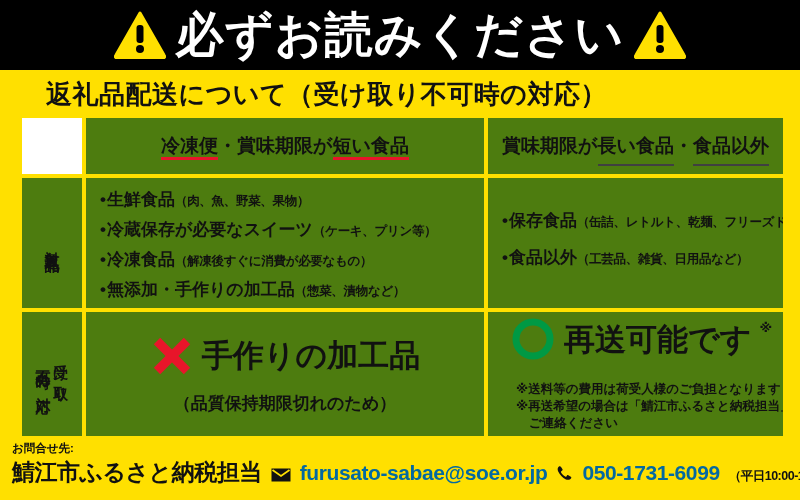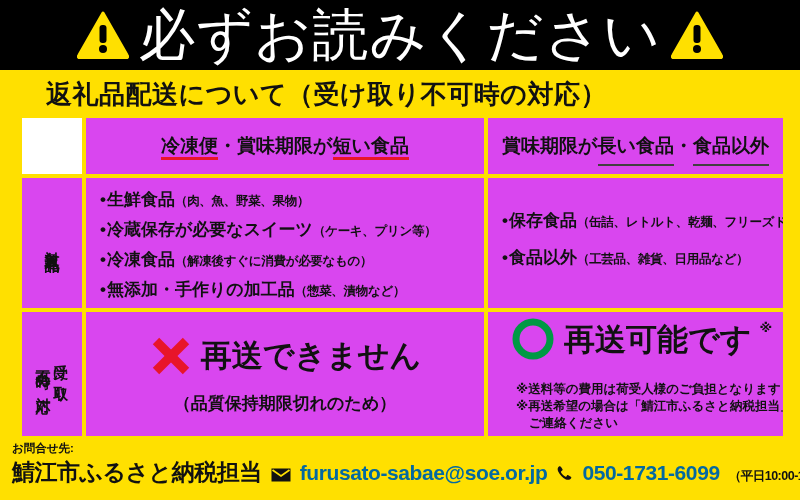--- a/index.html
+++ b/index.html
@@ -36,22 +36,22 @@
   }
   .warn-tri {
     width: 52px;
     height: 48px;
     position: relative;
     flex: 0 0 auto;
   }
   .warn-tri svg { display: block; width: 52px; height: 48px; }
   .header-title {
     color: #ffffff;
-    font-size: 56px;
-    font-weight: 400;
+    font-size: 48px;
+    font-weight: 700;
     letter-spacing: 1px;
     line-height: 1;
     white-space: nowrap;
   }
 
   
   .subtitle-band {
     position: absolute;
     left: 0; top: 70px;
     width: 653px;
@@ -81,21 +81,21 @@
   .trow {
     display: flex;
     width: 100%;
     box-sizing: border-box;
   }
   .trow.r-head { height: 56px; }
   .trow.r-body { height: 130px; margin-top: 4px; }
   .trow.r-resp { height: 124px; margin-top: 4px; }
 
   .cell {
-    background: #d946ef;
+    background: #4d7c0f;
     box-sizing: border-box;
     position: relative;
     overflow: hidden;
   }
   .c-label { width: 60px; flex: 0 0 60px; }
   .c-left  { width: 398px; flex: 0 0 398px; margin-left: 4px; }
   .c-right { flex: 1 1 auto; margin-left: 4px; }
 
   .cell.blank { background: #ffffff; }
 
@@ -387,21 +387,21 @@
 
       <div class="cell c-left">
         <div class="resp">
           <div class="resp-main">
             <span class="mark-x">
               <svg viewBox="0 0 44 44" xmlns="http://www.w3.org/2000/svg">
                 <line x1="7" y1="7" x2="37" y2="37" stroke="#E8152A" stroke-width="9" stroke-linecap="butt"></line>
                 <line x1="37" y1="7" x2="7" y2="37" stroke="#E8152A" stroke-width="9" stroke-linecap="butt"></line>
               </svg>
             </span>
-            <span class="resp-text">再送できません</span>
+            <span class="resp-text">手作りの加工品</span>
           </div>
           <div class="resp-note">（品質保持期限切れのため）</div>
         </div>
       </div>
 
       <div class="cell c-right">
         <div class="resp right-align">
           <div class="resp-main">
             <span class="mark-o">
               <svg viewBox="0 0 46 46" xmlns="http://www.w3.org/2000/svg">

